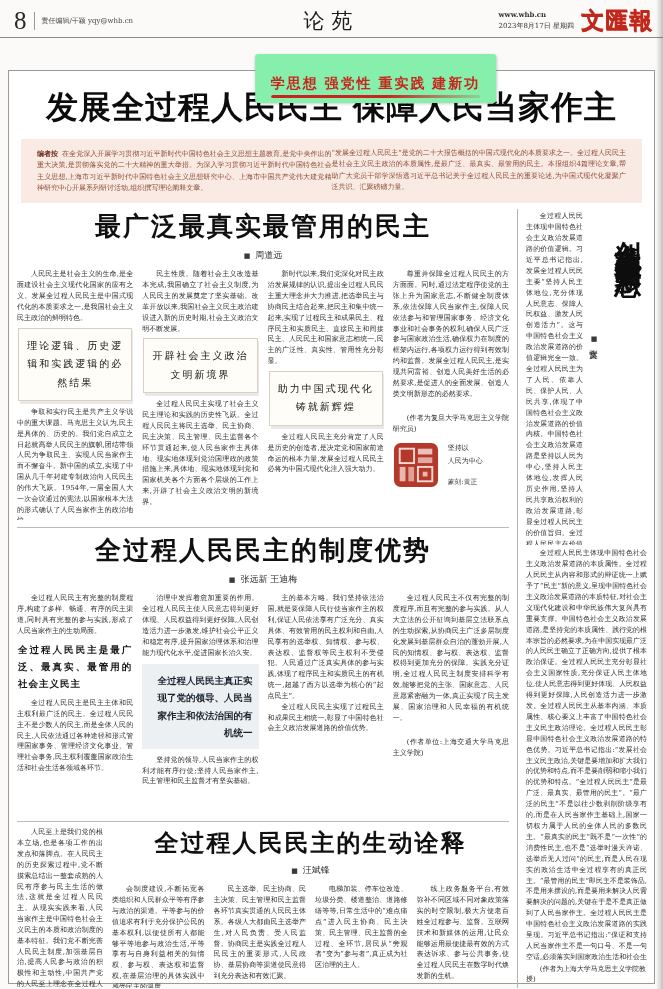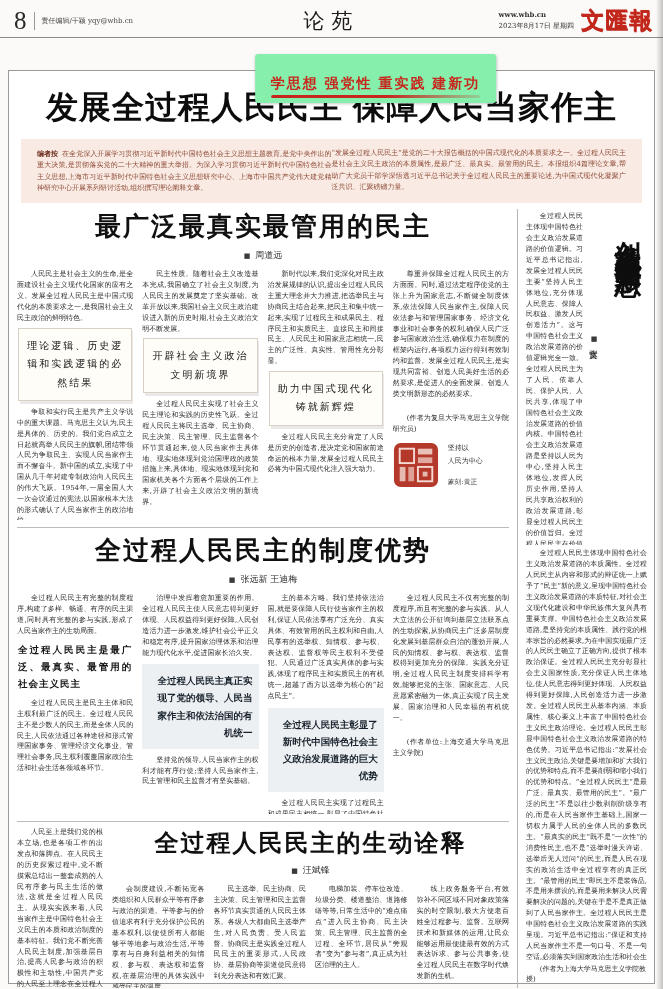--- a/index.html
+++ b/index.html
@@ -189,21 +189,20 @@
             <p class="leadbold">全过程人民民主是最广泛、最真实、最管用的社会主义民主</p>
             <p>全过程人民民主是民主主体和民主权利最广泛的民主。全过程人民民主不是少数人的民主,而是全体人民的民主,人民依法通过各种途径和形式管理国家事务、管理经济文化事业、管理社会事务,民主权利覆盖国家政治生活和社会生活各领域各环节。</p>
           </div>
           <div class="col">
             <p>治理中发挥着愈加重要的作用。全过程人民民主使人民意志得到更好体现、人民权益得到更好保障,人民创造活力进一步激发,维护社会公平正义和稳定有序,提升国家治理体系和治理能力现代化水平,促进国家长治久安。</p>
             <p class="shaded">全过程人民民主真正实现了党的领导、人民当家作主和依法治国的有机统一</p>
             <p>坚持党的领导,人民当家作主的权利才能有序行使;坚持人民当家作主,民主管理和民主监督才有坚实基础。</p>
           </div>
           <div class="col">
             <p>主的基本方略。我们坚持依法治国,就是要保障人民行使当家作主的权利,保证人民依法享有广泛充分、真实具体、有效管用的民主权利和自由,人民享有的选举权、知情权、参与权、表达权、监督权等民主权利不受侵犯。人民通过广泛真实具体的参与实践,体现了程序民主和实质民主的有机统一,超越了西方以选举为核心的“起点民主”。</p>
-            <p class="shaded">全过程人民民主彰显了新时代中国特色社会主义政治发展道路的巨大优势</p>
             <p>全过程人民民主实现了过程民主和成果民主相统一,彰显了中国特色社会主义政治发展道路的价值优势。</p>
           </div>
           <div class="col">
             <p>全过程人民民主不仅有完整的制度程序,而且有完整的参与实践。从人大立法的公开征询到基层立法联系点的生动探索,从协商民主广泛多层制度化发展到基层群众自治的蓬勃开展,人民的知情权、参与权、表达权、监督权得到更加充分的保障。实践充分证明,全过程人民民主制度安排科学有效,能够把党的主张、国家意志、人民意愿紧密融为一体,真正实现了民主发展、国家治理和人民幸福的有机统一。</p>
             <p class="attr">(作者单位:上海交通大学马克思主义学院)</p>
           </div>
         </div>
       </div>
 
       <hr class="art-sep">

